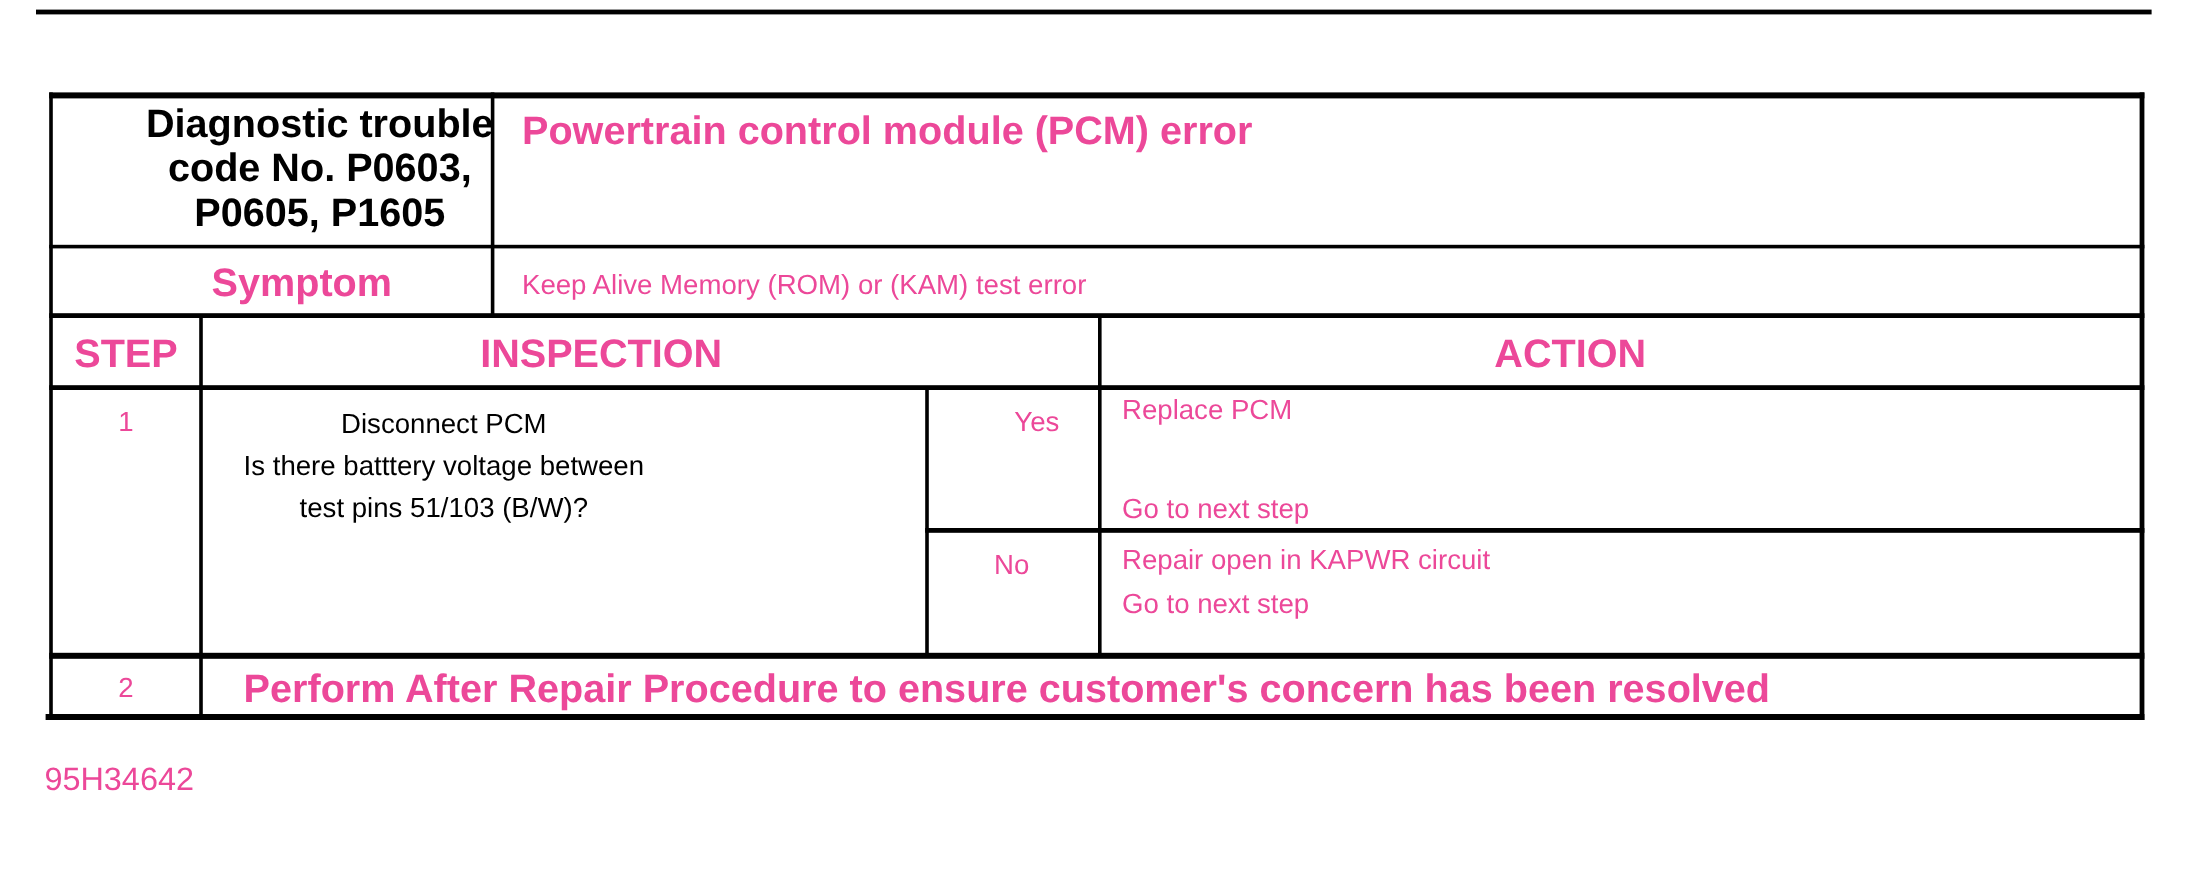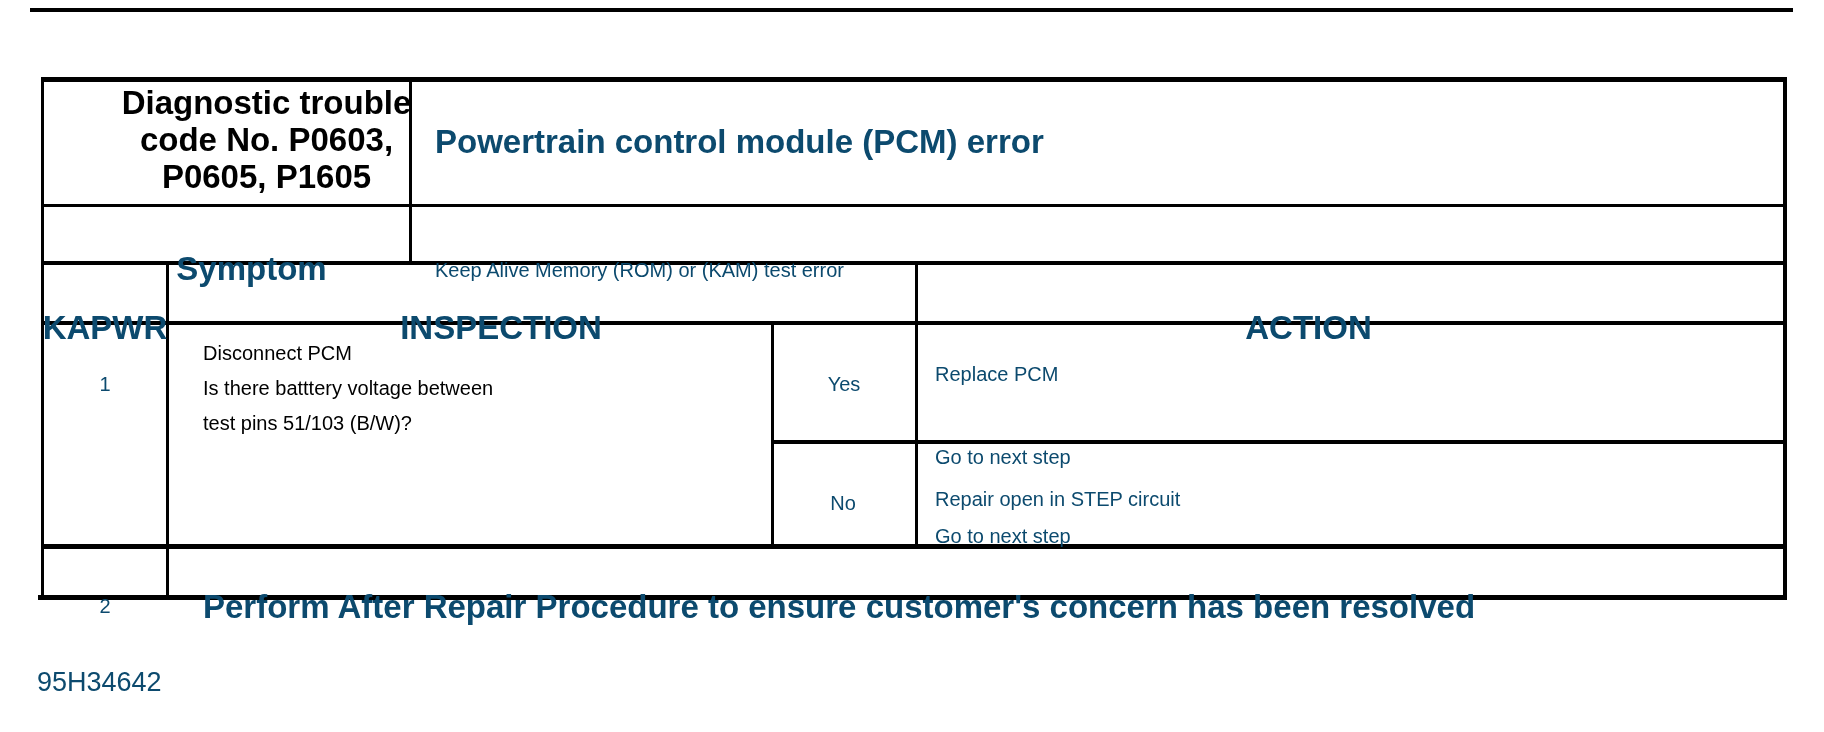--- a/index.html
+++ b/index.html
@@ -10,24 +10,24 @@
   }
   #canvas{
     position:relative;
     width:1824px;
     height:732px;
     background:#ffffff;
     color:#000000;
     overflow:hidden;
   }
   .rule{position:absolute;background:#000000;}
-  .txt{position:absolute;white-space:nowrap;color:#0c4a6e;margin-top:33px;}
+  .txt{position:absolute;white-space:nowrap;color:#ec4899;}
   .b{font-weight:bold;}
   .center{text-align:center;}
-  .body-text{font-size:20px;line-height:35px;}
+  .body-text{font-size:23px;line-height:35px;text-align:center;}
   .head-text{font-size:33px;line-height:37px;}
   .cell-block{position:absolute;}
   .stack div{white-space:nowrap;}
 </style>
 </head>
 <body>
 
 <div id="canvas">
 
   <div class="rule" style="left:30px;top:8px;width:1763px;height:4px;"></div>
@@ -51,38 +51,38 @@
   <div class="cell-block stack head-text b center" style="left:44px;top:84px;width:365px;padding-left:40px;">
     <div>Diagnostic trouble</div>
     <div>code No. P0603,</div>
     <div>P0605, P1605</div>
   </div>
   <div class="txt head-text b" style="left:435px;top:90px;">Powertrain control module (PCM) error</div>
 
   <div class="txt head-text b center" style="left:44px;top:217px;width:415px;">Symptom</div>
   <div class="txt body-text" style="left:435px;top:220px;">Keep Alive Memory (ROM) or (KAM) test error</div>
 
-  <div class="txt head-text b center" style="left:41px;top:276px;width:128px;">KAPWR</div>
+  <div class="txt head-text b center" style="left:41px;top:276px;width:128px;">STEP</div>
   <div class="txt head-text b center" style="left:169px;top:276px;width:664px;">INSPECTION</div>
   <div class="txt head-text b center" style="left:918px;top:276px;width:781px;">ACTION</div>
 
   <div class="txt body-text center" style="left:41px;top:334px;width:128px;">1</div>
 
   <div class="cell-block stack body-text" style="left:203px;top:336px;">
     <div>Disconnect PCM</div>
     <div>Is there batttery voltage between</div>
     <div>test pins 51/103 (B/W)?</div>
   </div>
 
-  <div class="txt body-text center" style="left:774px;top:334px;width:140px;">Yes</div>
+  <div class="txt body-text center" style="left:774px;top:334px;width:140px;padding-left:20px;">Yes</div>
   <div class="txt body-text" style="left:935px;top:324px;">Replace PCM</div>
   <div class="txt body-text" style="left:935px;top:407px;">Go to next step</div>
 
   <div class="txt body-text center" style="left:774px;top:453px;width:138px;">No</div>
-  <div class="txt body-text" style="left:935px;top:449px;">Repair open in STEP circuit</div>
+  <div class="txt body-text" style="left:935px;top:449px;">Repair open in KAPWR circuit</div>
   <div class="txt body-text" style="left:935px;top:486px;">Go to next step</div>
 
   <div class="txt body-text center" style="left:41px;top:556px;width:128px;">2</div>
   <div class="txt head-text b" style="left:203px;top:555px;">Perform After Repair Procedure to ensure customer's concern has been resolved</div>
 
   <div class="txt" style="left:37px;top:634px;font-size:27px;">95H34642</div>
 
 </div>
 
 </body></html>

